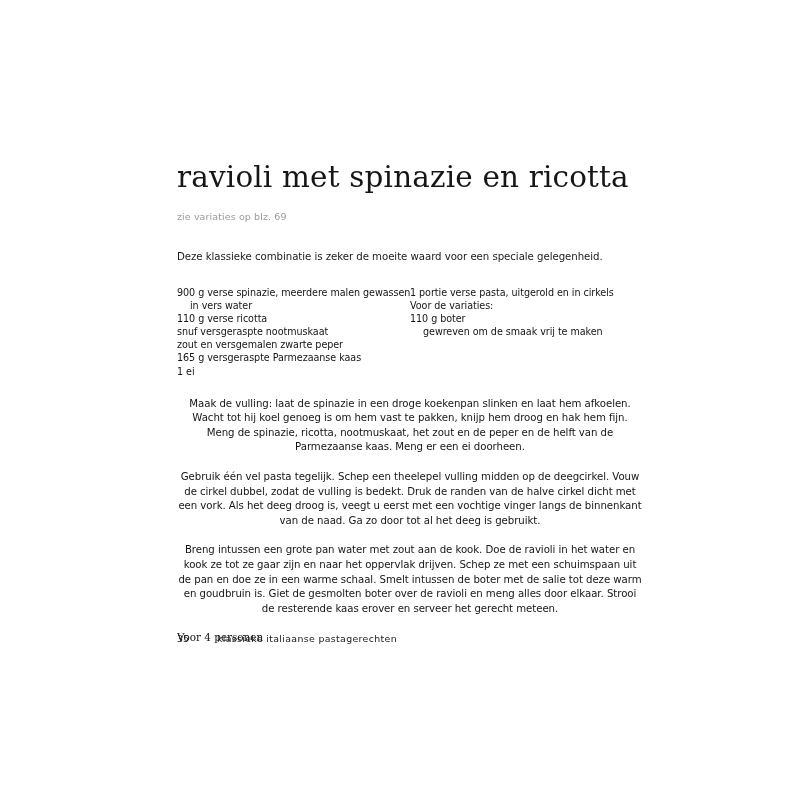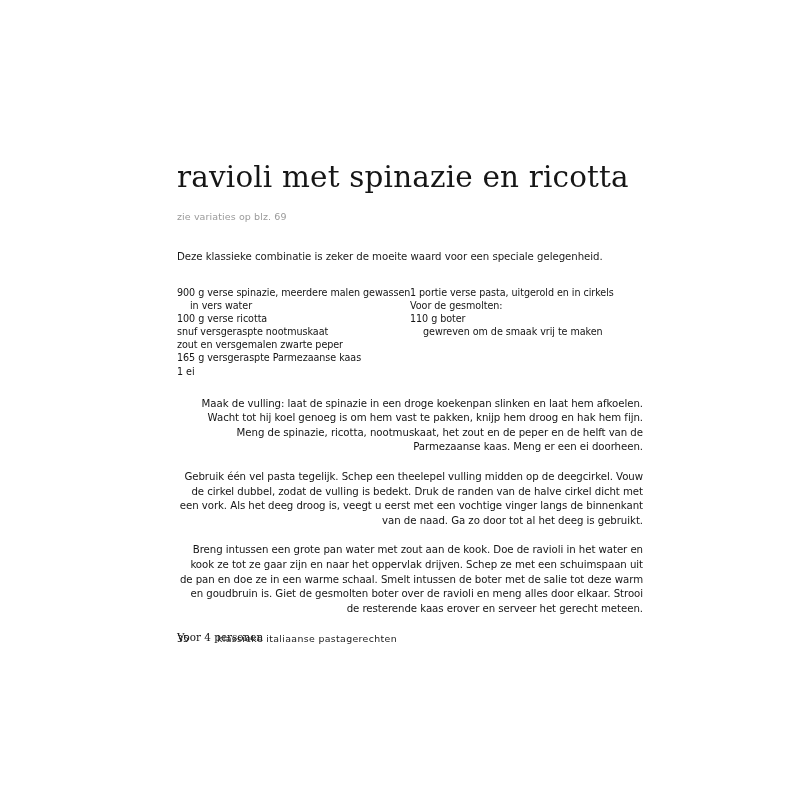--- a/index.html
+++ b/index.html
@@ -88,21 +88,21 @@
   .method {
     margin-top: 19px;
   }
   .method-para {
     font-family: "DejaVu Sans", sans-serif;
     font-size: 10.2px;
     line-height: 14.6px;
     color: #151515;
     letter-spacing: -0.06px;
     margin: 0 0 15px 0;
-    text-align: right;
+    text-align: center;
   }
   .method-para:last-child { margin-bottom: 0; }
 
   .serves {
     font-family: "DejaVu Serif", serif;
     font-size: 10.4px;
     line-height: 14.6px;
     color: #151515;
     margin-top: -1px;
   }
@@ -139,30 +139,30 @@
 
     <div class="recipe-subtitle">zie variaties op blz. 69</div>
 
     <div class="intro">Deze klassieke combinatie is zeker de moeite waard voor een speciale gelegenheid.</div>
 
     <div class="ingredients">
 
       <div class="ing-col left">
         <div class="ing-line">900 g verse spinazie, meerdere malen gewassen</div>
         <div class="ing-line indent">in vers water</div>
-        <div class="ing-line">100 g verse ricotta</div>
+        <div class="ing-line">110 g verse ricotta</div>
         <div class="ing-line">snuf versgeraspte nootmuskaat</div>
         <div class="ing-line">zout en versgemalen zwarte peper</div>
         <div class="ing-line">165 g versgeraspte Parmezaanse kaas</div>
         <div class="ing-line">1 ei</div>
       </div>
 
       <div class="ing-col right">
         <div class="ing-line">1 portie verse pasta, uitgerold en in cirkels</div>
-        <div class="ing-line">Voor de gesmolten:</div>
+        <div class="ing-line">Voor de variaties:</div>
         <div class="ing-line">110 g boter</div>
         <div class="ing-line indent">gewreven om de smaak vrij te maken</div>
       </div>
 
     </div>
 
     <div class="method">
       <p class="method-para">Maak de vulling: laat de spinazie in een droge koekenpan slinken en laat hem afkoelen. Wacht tot hij koel genoeg is om hem vast te pakken, knijp hem droog en hak hem fijn. Meng de spinazie, ricotta, nootmuskaat, het zout en de peper en de helft van de Parmezaanse kaas. Meng er een ei doorheen.</p>
       <p class="method-para">Gebruik één vel pasta tegelijk. Schep een theelepel vulling midden op de deegcirkel. Vouw de cirkel dubbel, zodat de vulling is bedekt. Druk de randen van de halve cirkel dicht met een vork. Als het deeg droog is, veegt u eerst met een vochtige vinger langs de binnenkant van de naad. Ga zo door tot al het deeg is gebruikt.</p>
       <p class="method-para">Breng intussen een grote pan water met zout aan de kook. Doe de ravioli in het water en kook ze tot ze gaar zijn en naar het oppervlak drijven. Schep ze met een schuimspaan uit de pan en doe ze in een warme schaal. Smelt intussen de boter met de salie tot deze warm en goudbruin is. Giet de gesmolten boter over de ravioli en meng alles door elkaar. Strooi de resterende kaas erover en serveer het gerecht meteen.</p>

